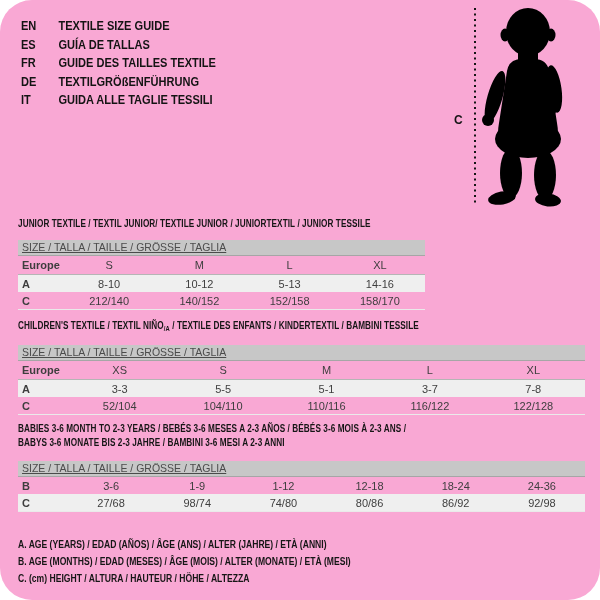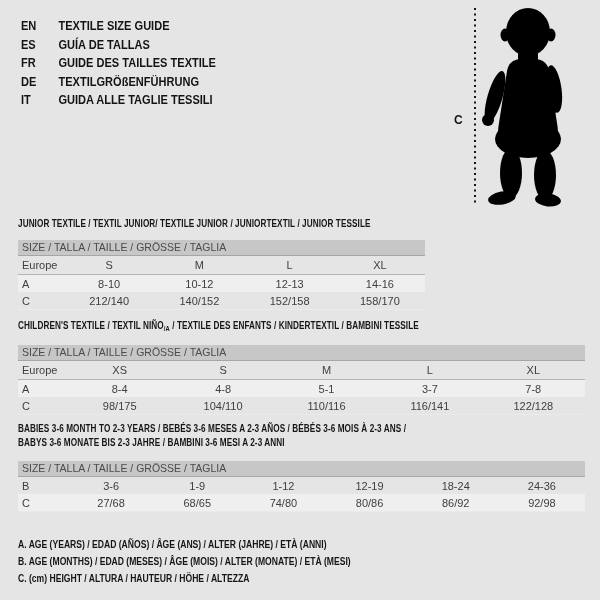--- a/index.html
+++ b/index.html
@@ -1,18 +1,19 @@
 <!DOCTYPE html>
 <html><head>
 <meta charset="utf-8">
 <style>
   html,body{margin:0;padding:0;background:#ffffff;}
   #canvas{
-    position:relative;width:600px;height:600px;background:#e5e5e5;overflow:hidden;
+    position:relative;width:600px;height:600px;background:#f9a8d4;overflow:hidden;
     font-family:"Liberation Sans", sans-serif;
+    border-radius:32px;
   }
 
   
   .lang-list{
     position:absolute;top:17px;left:21px;
     font-weight:bold;font-size:13px;color:#141414;line-height:18.6px;
     transform:scaleX(.85);transform-origin:0 0;white-space:nowrap;
   }
   .lang-code{display:inline-block;width:44px;}
 
@@ -29,25 +30,25 @@
   #title-babies{top:422px;line-height:13.5px;}
   .sub{font-size:7.5px;vertical-align:-1.5px;}
 
   
   .twrap{position:absolute;left:18px;border-bottom:1px solid #eaeaea;}
   #t1{top:240px;width:407px;}
   #t2{top:345px;width:567px;}
   #t3{top:461px;width:567px;}
   .sizebar{
     height:15px;line-height:15px;background:#c7c7c7;border-bottom:1px solid #a6a6a6;
-    font-size:10.5px;color:#4b4b4b;padding-left:4px;overflow:hidden;white-space:nowrap;
+    font-size:10.5px;color:#4b4b4b;padding-left:4px;overflow:hidden;white-space:nowrap;text-decoration:underline;
   }
   table{width:100%;border-collapse:collapse;table-layout:fixed;font-size:11px;color:#3e3e3e;}
   td{height:17px;text-align:center;padding:0;overflow:hidden;white-space:nowrap;}
-  td.lbl{text-align:left;padding-left:4px;}
+  td.lbl{text-align:left;padding-left:4px;font-weight:bold;}
   tr.hdr td{border-bottom:1px solid #b5b5b5;height:18px;}
   tr.shaded td{background:#efefef;}
 
   
   .notes{
     position:absolute;left:18px;top:536px;font-weight:bold;font-size:11px;color:#161616;
     line-height:17.2px;transform:scaleX(.78);transform-origin:0 0;white-space:nowrap;
   }
 </style>
 </head>
@@ -113,21 +114,21 @@
           <td class="lbl">Europe</td>
           <td>S</td>
           <td>M</td>
           <td>L</td>
           <td>XL</td>
         </tr>
         <tr class="shaded">
           <td class="lbl">A</td>
           <td>8-10</td>
           <td>10-12</td>
-          <td>12-13</td>
+          <td>5-13</td>
           <td>14-16</td>
         </tr>
         <tr>
           <td class="lbl">C</td>
           <td>212/140</td>
           <td>140/152</td>
           <td>152/158</td>
           <td>158/170</td>
         </tr>
       </tbody>
@@ -153,32 +154,32 @@
         <tr class="hdr">
           <td class="lbl">Europe</td>
           <td>XS</td>
           <td>S</td>
           <td>M</td>
           <td>L</td>
           <td>XL</td>
         </tr>
         <tr class="shaded">
           <td class="lbl">A</td>
-          <td>8-4</td>
-          <td>4-8</td>
+          <td>3-3</td>
+          <td>5-5</td>
           <td>5-1</td>
           <td>3-7</td>
           <td>7-8</td>
         </tr>
         <tr>
           <td class="lbl">C</td>
-          <td>98/175</td>
+          <td>52/104</td>
           <td>104/110</td>
           <td>110/116</td>
-          <td>116/141</td>
+          <td>116/122</td>
           <td>122/128</td>
         </tr>
       </tbody>
     </table>
   </div>
 
   <div class="sec-title" id="title-babies">
     <div>BABIES 3-6 MONTH TO 2-3 YEARS / BEBÉS 3-6 MESES A 2-3 AÑOS / BÉBÉS 3-6 MOIS À 2-3 ANS /</div>
     <div>BABYS 3-6 MONATE BIS 2-3 JAHRE / BAMBINI 3-6 MESI A 2-3 ANNI</div>
   </div>
@@ -194,28 +195,28 @@
           <col>
           <col>
           <col>
         </colgroup>
       <tbody>
         <tr>
           <td class="lbl">B</td>
           <td>3-6</td>
           <td>1-9</td>
           <td>1-12</td>
-          <td>12-19</td>
+          <td>12-18</td>
           <td>18-24</td>
           <td>24-36</td>
         </tr>
         <tr class="shaded">
           <td class="lbl">C</td>
           <td>27/68</td>
-          <td>68/65</td>
+          <td>98/74</td>
           <td>74/80</td>
           <td>80/86</td>
           <td>86/92</td>
           <td>92/98</td>
         </tr>
       </tbody>
     </table>
   </div>
 
   <div class="notes">

